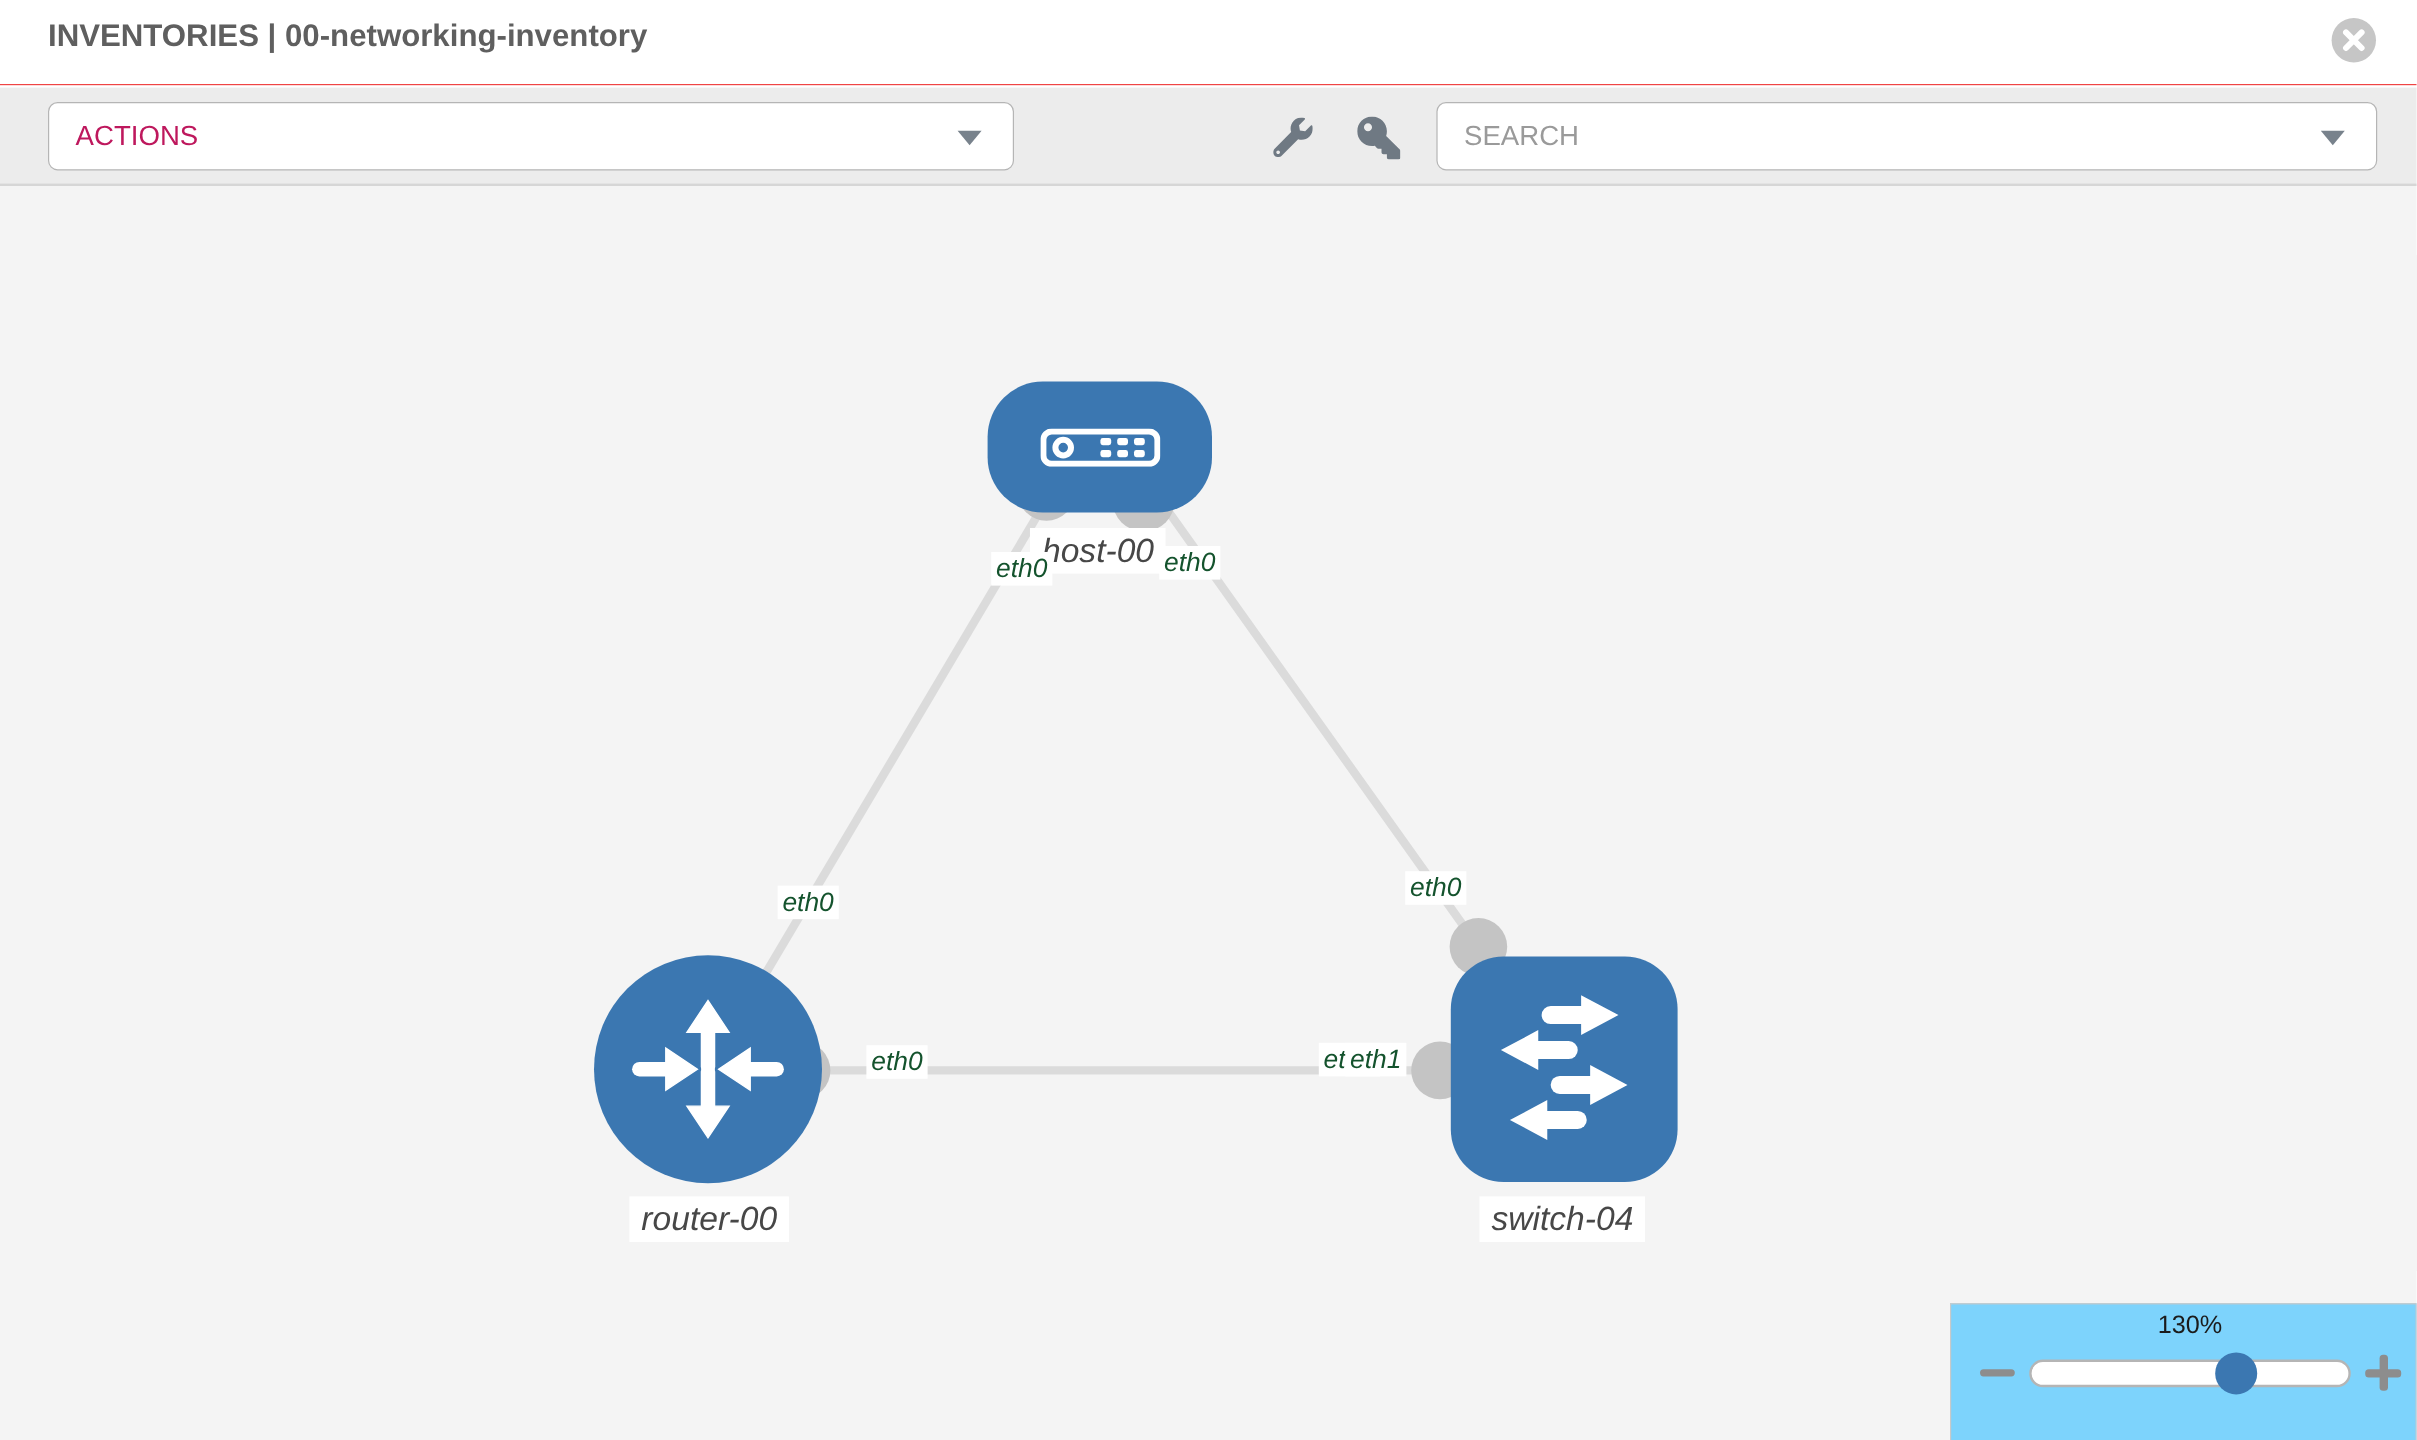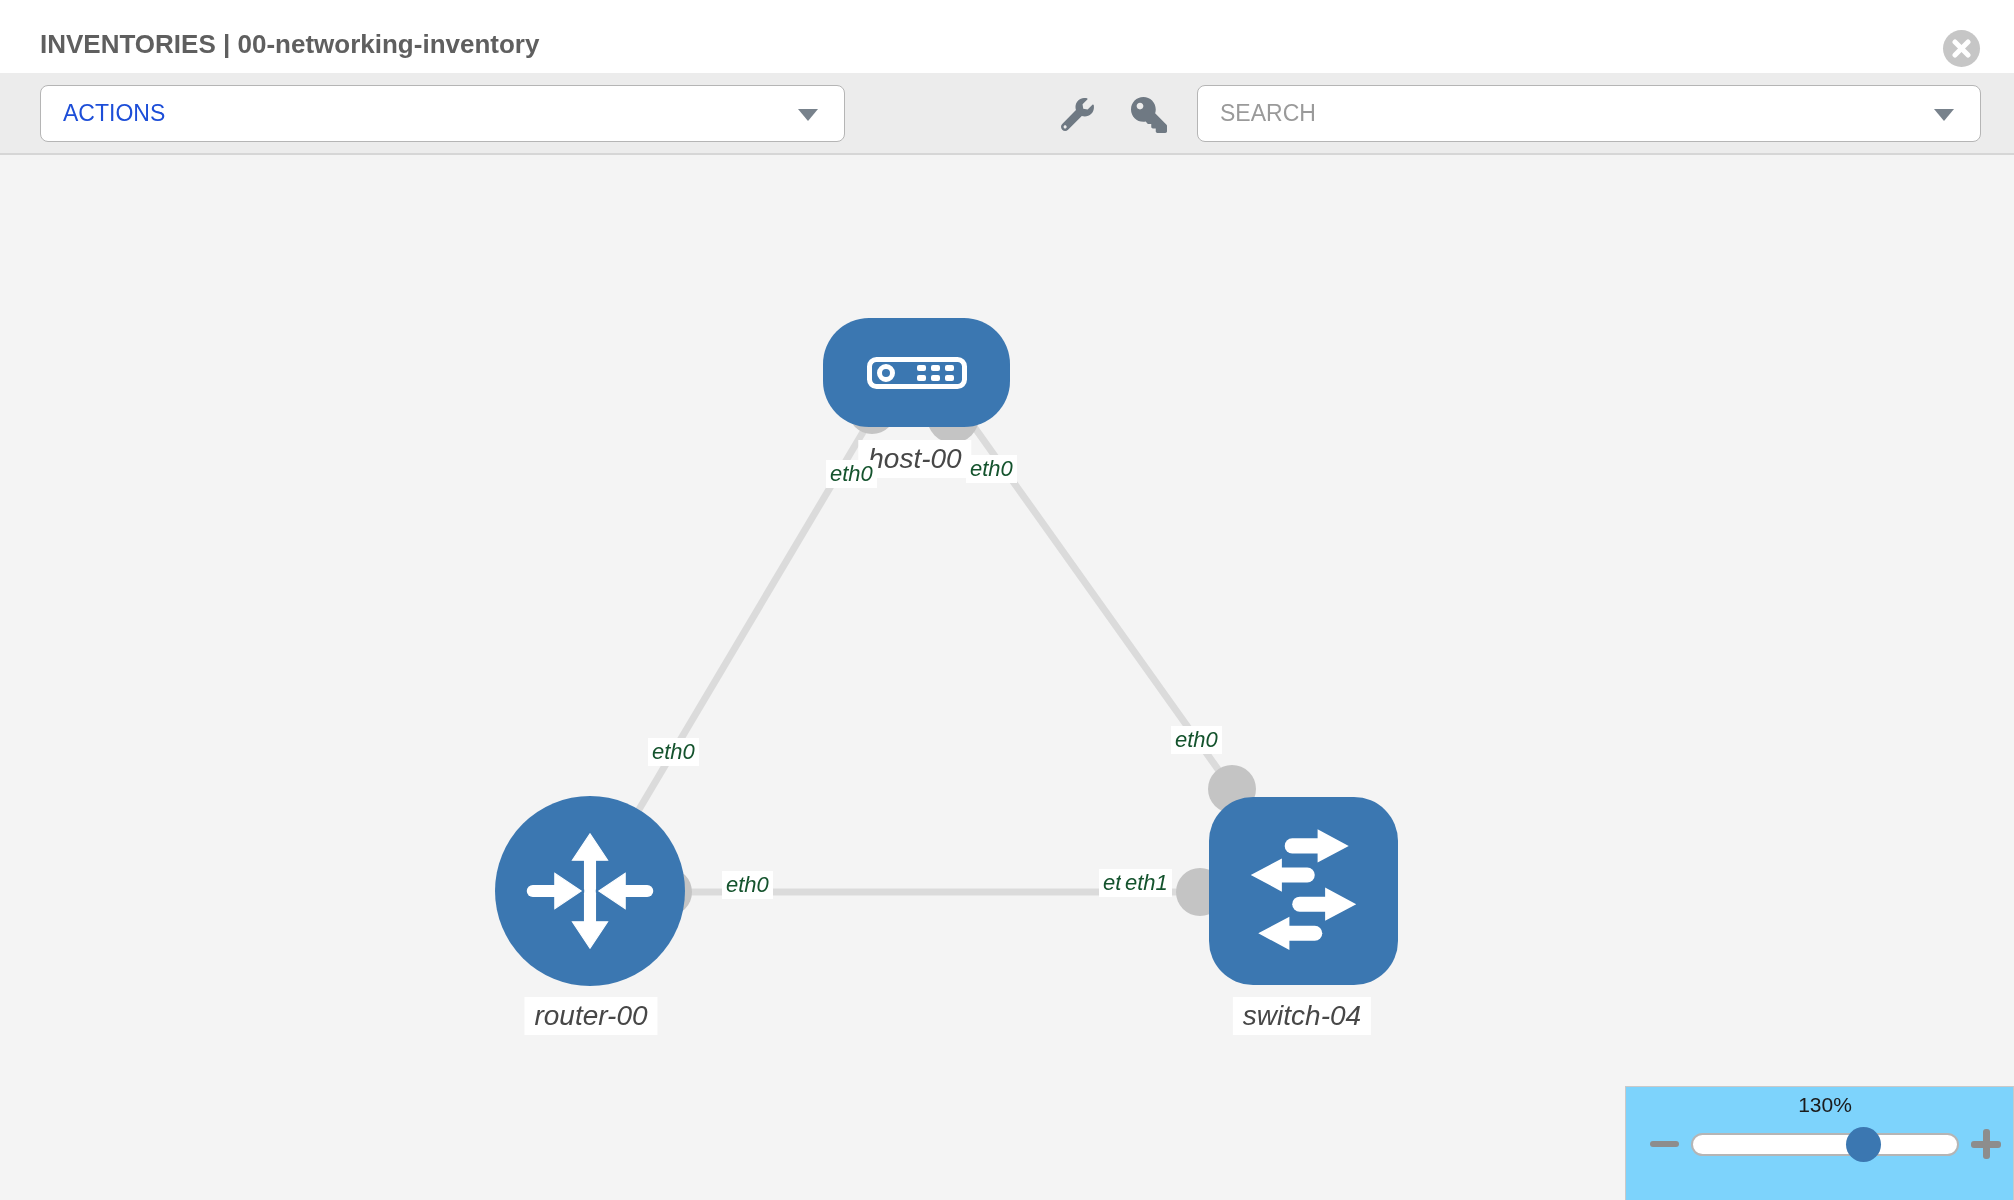--- a/index.html
+++ b/index.html
@@ -1,31 +1,31 @@
 <!DOCTYPE html>
 <html><head>
 <meta charset="utf-8">
 <style>
   html,body{margin:0;padding:0;background:#fff;}
   .screen{position:relative;width:2014px;height:1200px;overflow:hidden;background:#fff;
           font-family:"Liberation Sans","DejaVu Sans",sans-serif;}
 
   
-  .header{position:absolute;top:15px;left:0;width:100%;height:71px;background:#fff;
-          border-bottom:3px solid #ef4444;box-sizing:border-box;}
+  .header{position:absolute;top:0;left:0;width:100%;height:71px;background:#fff;
+          border-bottom:1px solid #ef4444;box-sizing:border-box;}
   .title{position:absolute;left:40px;top:14px;font-size:26px;font-weight:bold;color:#5f5f5f;}
   .close-btn{position:absolute;left:1943px;top:15px;width:37px;height:37px;border-radius:50%;
              background:#c6c6c6;display:flex;align-items:center;justify-content:center;cursor:pointer;}
 
   
   .toolbar{position:absolute;top:73px;left:0;width:100%;height:80px;background:#ececec;
            border-bottom:2px solid #d6d6d6;box-sizing:content-box;}
   .select-box{position:absolute;background:#fff;border:1px solid #b5b5b5;border-radius:8px;
               height:57px;box-sizing:border-box;}
-  .select-label{font-size:23px;color:#1d4ed8;line-height:55px;padding-left:22px;}
+  .select-label{font-size:23px;color:#be185d;line-height:55px;padding-left:22px;}
   .caret{position:absolute;right:26px;top:23px;width:0;height:0;
          border-left:10px solid transparent;border-right:10px solid transparent;
          border-top:12px solid #78828c;}
   .actions-box{left:40px;top:12px;width:805px;}
   .search-box{left:1197px;top:12px;width:784px;}
   .search-input{position:absolute;left:0;top:0;width:700px;height:55px;border:none;outline:none;
                 background:transparent;font-family:inherit;font-size:23px;color:#ef4444;padding:0 0 0 22px;}
   .search-input::placeholder{color:#9a9a9a;opacity:1;}
   .tool-icon{position:absolute;cursor:pointer;}
   .tool-icon svg{display:block;fill:#6f7983;}

